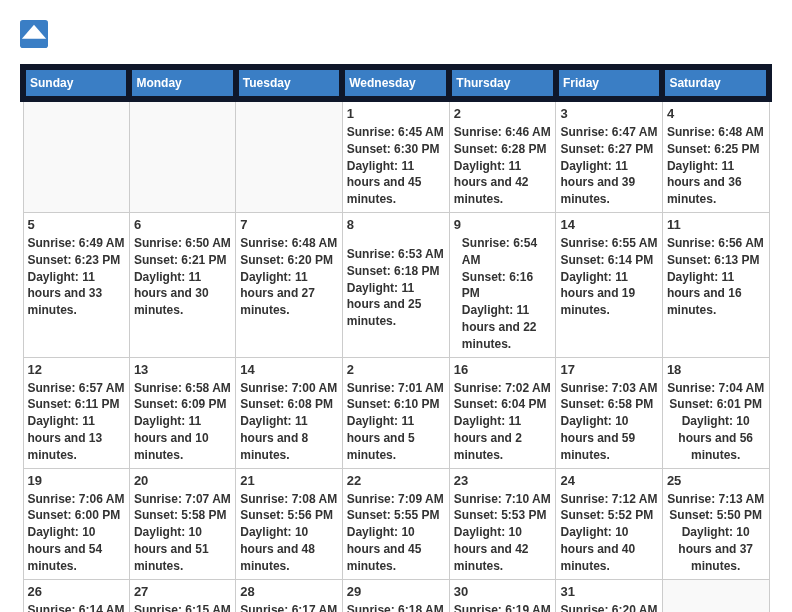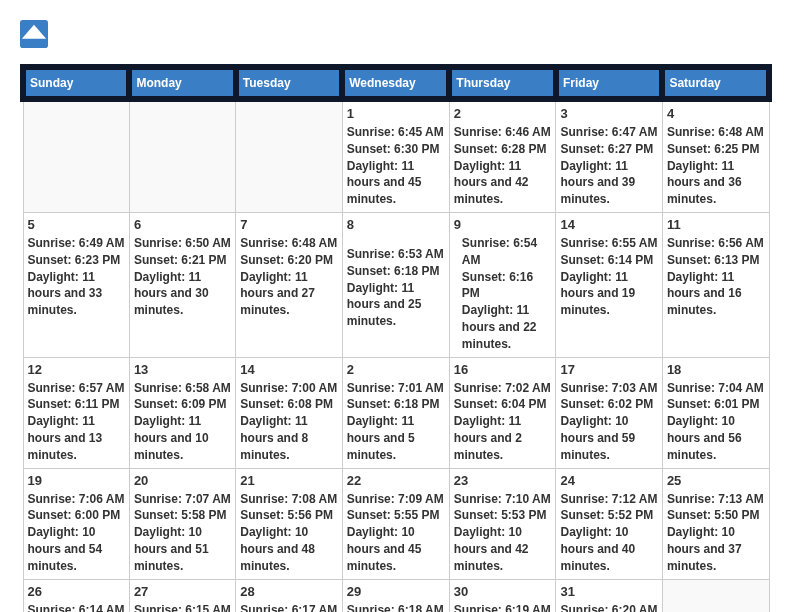--- a/index.html
+++ b/index.html
@@ -211,38 +211,38 @@
         </td>
         <td>
           <div class="day-number">14</div>
           <div class="day-info" style="white-space: pre-line;">Sunrise: 7:00 AM
 Sunset: 6:08 PM
 Daylight: 11 hours and 8 minutes.</div>
         </td>
         <td>
           <div class="day-number">2</div>
           <div class="day-info" style="white-space: pre-line;">Sunrise: 7:01 AM
-Sunset: 6:18 PM
+Sunset: 6:10 PM
 Daylight: 11 hours and 5 minutes.</div>
         </td>
         <td>
           <div class="day-number">16</div>
           <div class="day-info" style="white-space: pre-line;">Sunrise: 7:02 AM
 Sunset: 6:04 PM
 Daylight: 11 hours and 2 minutes.</div>
         </td>
         <td>
           <div class="day-number">17</div>
           <div class="day-info" style="white-space: pre-line;">Sunrise: 7:03 AM
-Sunset: 6:02 PM
+Sunset: 6:58 PM
 Daylight: 10 hours and 59 minutes.</div>
         </td>
         <td>
           <div class="day-number">18</div>
-          <div class="day-info" style="white-space: pre-line;">Sunrise: 7:04 AM
+          <div class="day-info" style="white-space: pre-line; text-align: center;">Sunrise: 7:04 AM
 Sunset: 6:01 PM
 Daylight: 10 hours and 56 minutes.</div>
         </td>
       </tr>
       <tr>
         <td>
           <div class="day-number">19</div>
           <div class="day-info" style="white-space: pre-line;">Sunrise: 7:06 AM
 Sunset: 6:00 PM
 Daylight: 10 hours and 54 minutes.</div>
@@ -272,21 +272,21 @@
 Daylight: 10 hours and 42 minutes.</div>
         </td>
         <td>
           <div class="day-number">24</div>
           <div class="day-info" style="white-space: pre-line;">Sunrise: 7:12 AM
 Sunset: 5:52 PM
 Daylight: 10 hours and 40 minutes.</div>
         </td>
         <td>
           <div class="day-number">25</div>
-          <div class="day-info" style="white-space: pre-line;">Sunrise: 7:13 AM
+          <div class="day-info" style="white-space: pre-line; text-align: center;">Sunrise: 7:13 AM
 Sunset: 5:50 PM
 Daylight: 10 hours and 37 minutes.</div>
         </td>
       </tr>
       <tr>
         <td>
           <div class="day-number">26</div>
           <div class="day-info" style="white-space: pre-line;">Sunrise: 6:14 AM
 Sunset: 4:49 PM
 Daylight: 10 hours and 34 minutes.</div>

